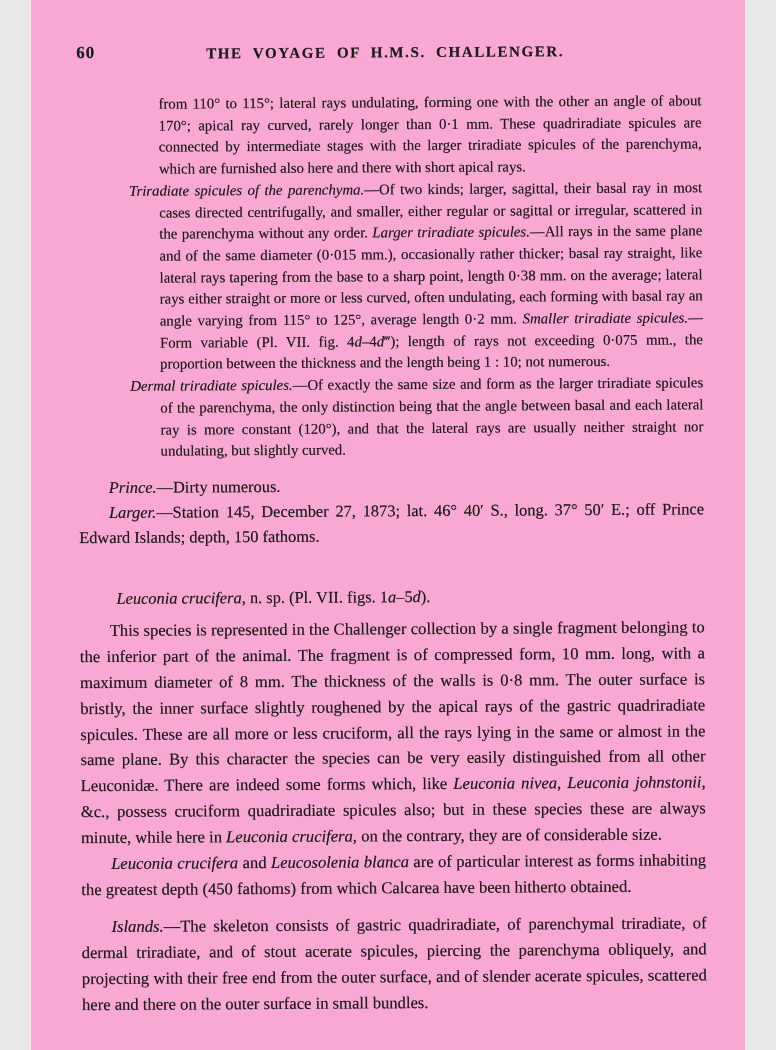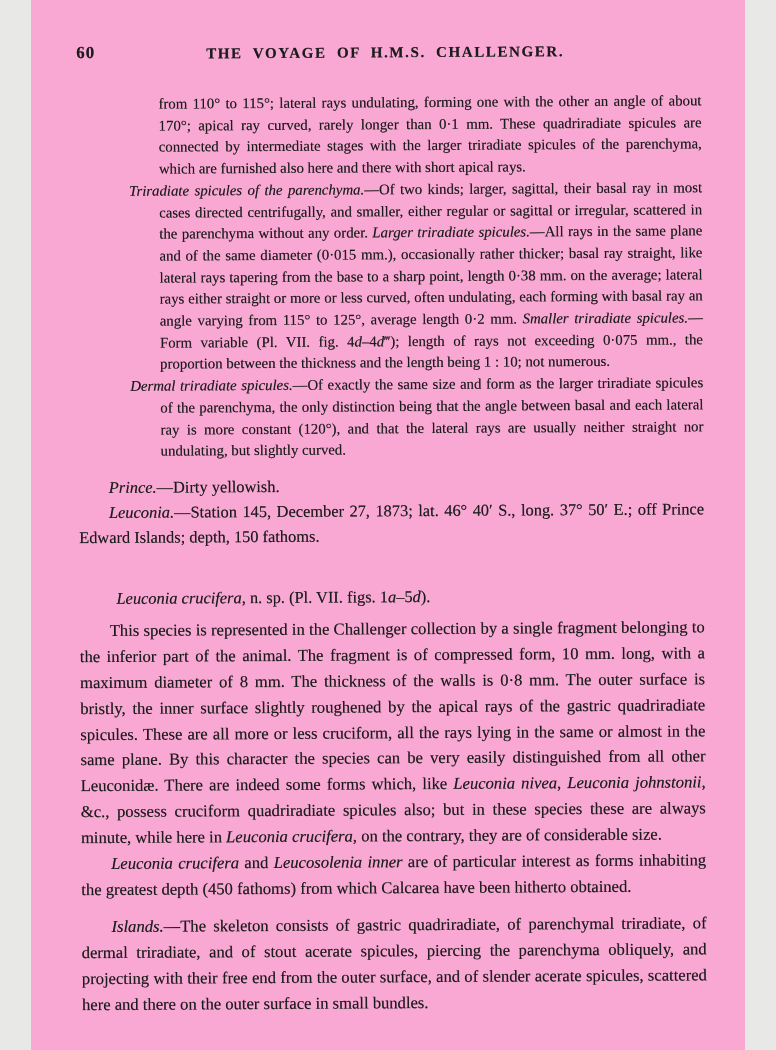--- a/index.html
+++ b/index.html
@@ -67,28 +67,28 @@
       <div class="head-title">THE VOYAGE OF H.M.S. CHALLENGER.</div>
     </div>
 
     <div class="entries">
       <p><span>from 110° to 115°; lateral rays undulating, forming one with the other an angle of about 170°; apical ray curved, rarely longer than 0·1 mm.  These quadriradiate spicules are connected by intermediate stages with the larger triradiate spicules of the parenchyma, which are furnished also here and there with short apical rays.</span></p>
       <p class="hang"><i>Triradiate spicules of the parenchyma.</i><span>—Of two kinds; larger, sagittal, their basal ray in most cases directed centrifugally, and smaller, either regular or sagittal or irregular, scattered in the parenchyma without any order.  </span><i>Larger triradiate spicules.</i><span>—All rays in the same plane and of the same diameter (0·015 mm.), occasionally rather thicker; basal ray straight, like lateral rays tapering from the base to a sharp point, length 0·38 mm. on the average; lateral rays either straight or more or less curved, often undulating, each forming with basal ray an angle varying from 115° to 125°, average length 0·2 mm.  </span><i>Smaller triradiate spicules.</i><span>—Form variable (Pl. VII. fig. 4</span><i>d</i><span>–4</span><i>d</i><span>‴); length of rays not exceeding 0·075 mm., the proportion between the thickness and the length being 1 : 10;  not numerous.</span></p>
       <p class="hang"><i>Dermal triradiate spicules.</i><span>—Of exactly the same size and form as the larger triradiate spicules of the parenchyma, the only distinction being that the angle between basal and each lateral ray is more constant (120°), and that the lateral rays are usually neither straight nor undulating, but slightly curved.</span></p>
     </div>
 
     <div class="facts">
-      <p><i>Prince.</i><span>—Dirty yellowish.</span></p>
-      <p><i>Leuconia.</i><span>—Station 145, December 27, 1873; lat. 46° 40′ S., long. 37° 50′ E.; off Prince Edward Islands; depth, 150 fathoms.</span></p>
+      <p><i>Prince.</i><span>—Dirty numerous.</span></p>
+      <p><i>Larger.</i><span>—Station 145, December 27, 1873; lat. 46° 40′ S., long. 37° 50′ E.; off Prince Edward Islands; depth, 150 fathoms.</span></p>
     </div>
 
     <div class="species-heading">
       <p><i>Leuconia crucifera</i><span>, n. sp. (Pl. VII. figs. 1</span><i>a</i><span>–5</span><i>d</i><span>).</span></p>
     </div>
 
     <div class="body-text">
       <p><span>This species is represented in the Challenger collection by a single fragment belonging to the inferior part of the animal.  The fragment is of compressed form, 10 mm. long, with a maximum diameter of 8 mm.  The thickness of the walls is 0·8 mm.  The outer surface is bristly, the inner surface slightly roughened by the apical rays of the gastric quadriradiate spicules.  These are all more or less cruciform, all the rays lying in the same or almost in the same plane.  By this character the species can be very easily distinguished from all other Leuconidæ.  There are indeed some forms which, like </span><i>Leuconia nivea</i><span>, </span><i>Leuconia johnstonii</i><span>, &amp;c., possess cruciform quadriradiate spicules also; but in these species these are always minute, while here in </span><i>Leuconia crucifera</i><span>, on the contrary, they are of considerable size.</span></p>
-      <p><i>Leuconia crucifera</i><span> and </span><i>Leucosolenia inner</i><span> are of particular interest as forms inhabiting the greatest depth (450 fathoms) from which Calcarea have been hitherto obtained.</span></p>
+      <p><i>Leuconia crucifera</i><span> and </span><i>Leucosolenia blanca</i><span> are of particular interest as forms inhabiting the greatest depth (450 fathoms) from which Calcarea have been hitherto obtained.</span></p>
       <p class="skeleton-para"><i>Islands.</i><span>—The skeleton consists of gastric quadriradiate, of parenchymal triradiate, of dermal triradiate, and of stout acerate spicules, piercing the parenchyma obliquely, and projecting with their free end from the outer surface, and of slender acerate spicules, scattered here and there on the outer surface in small bundles.</span></p>
     </div>
 
   </div>
 </div>
 
 </body></html>

